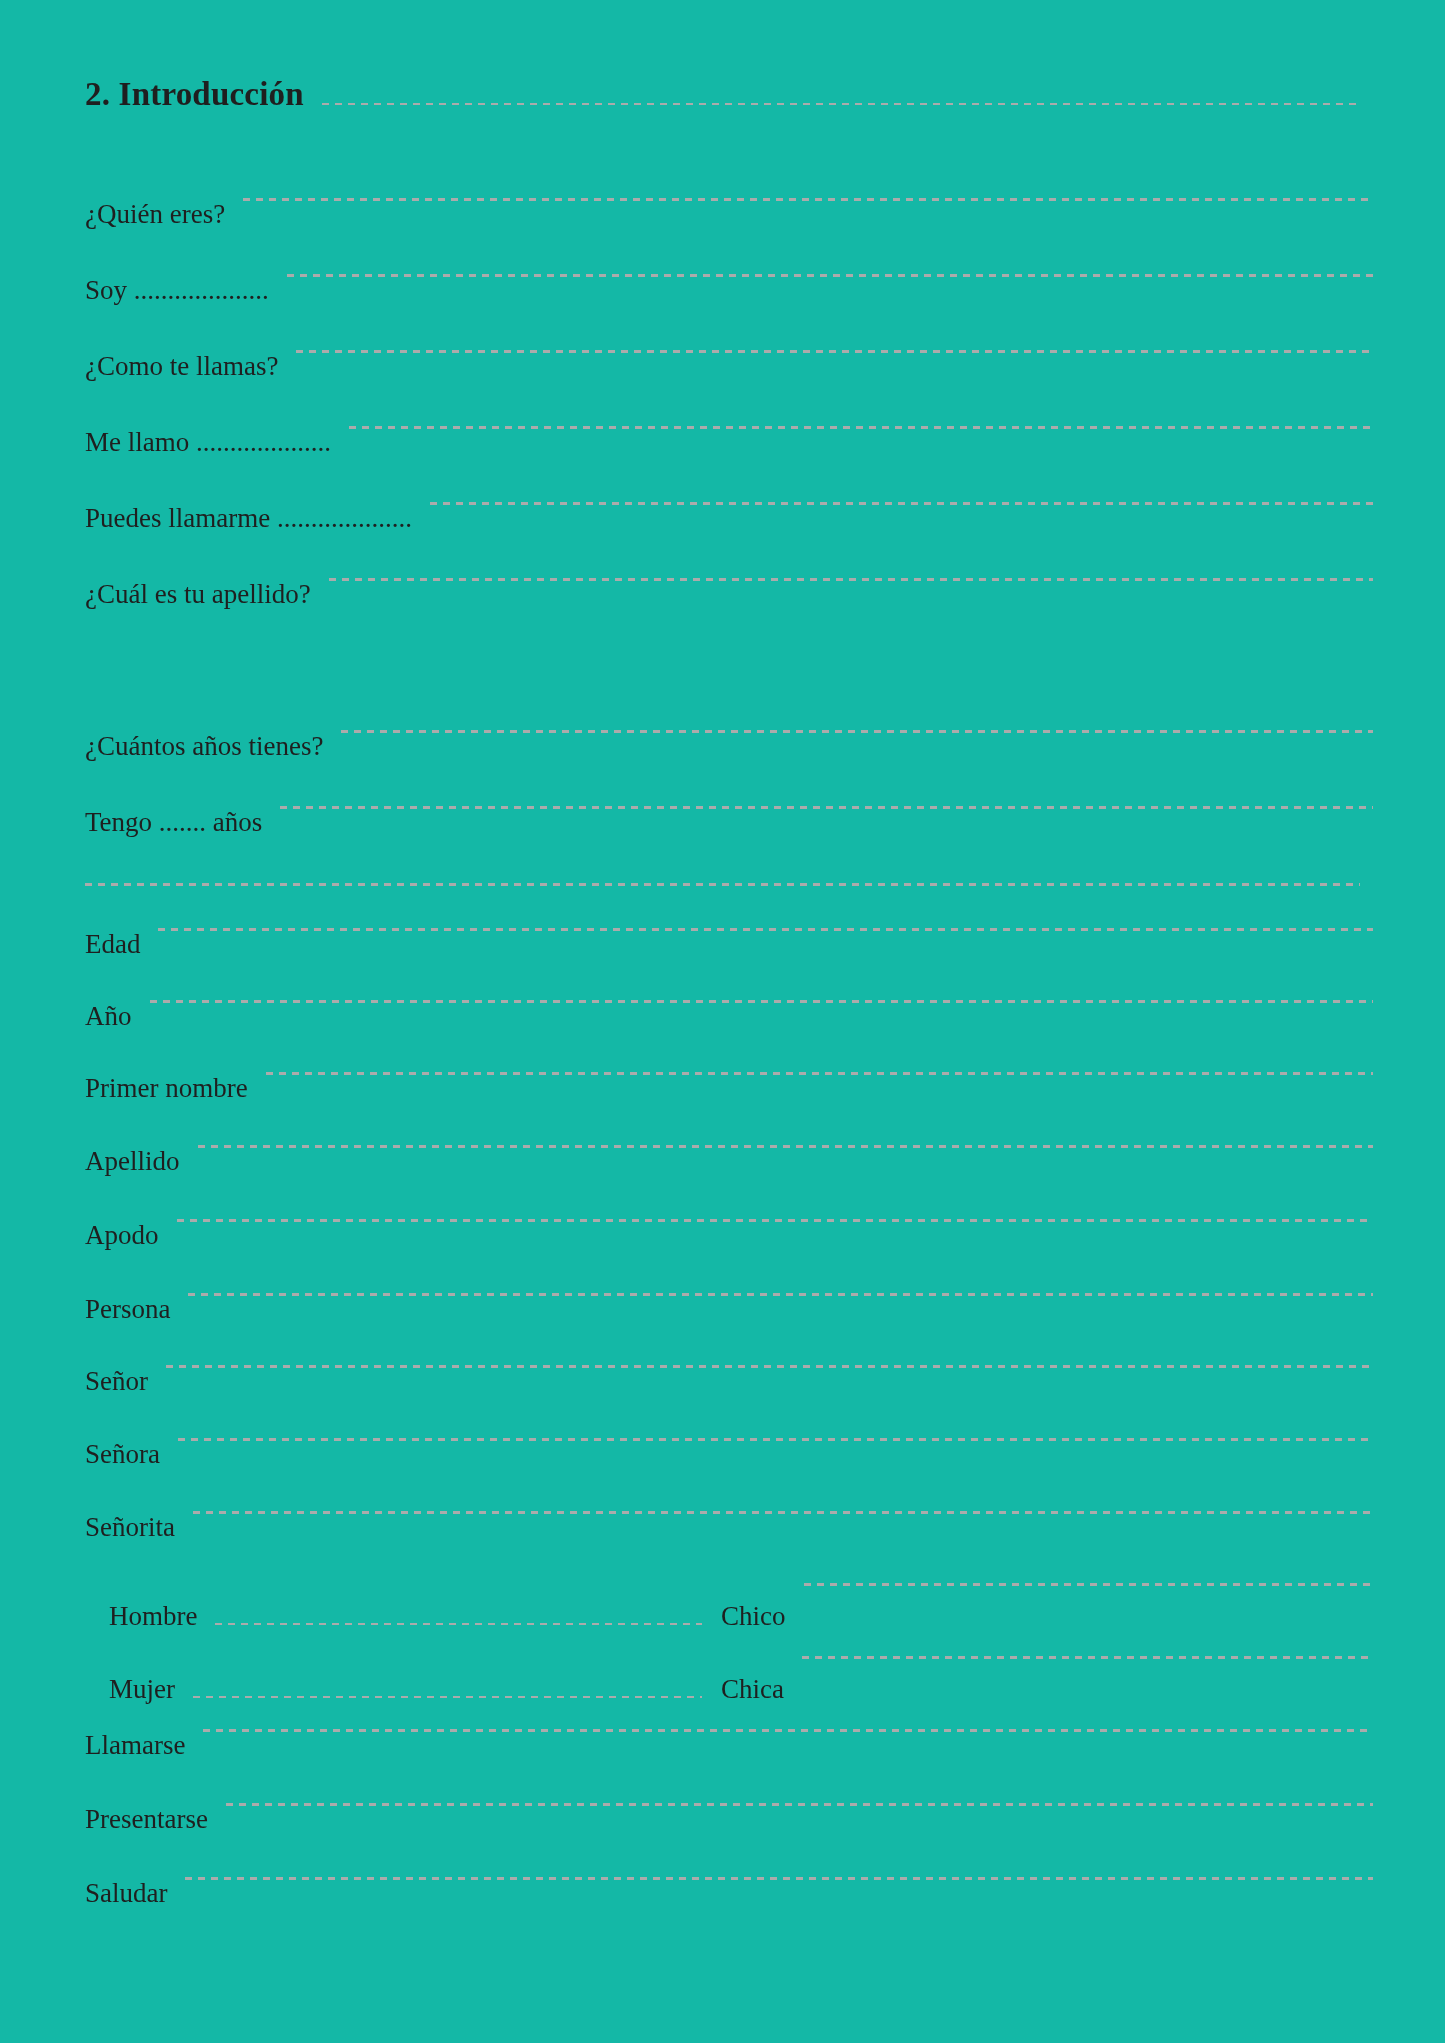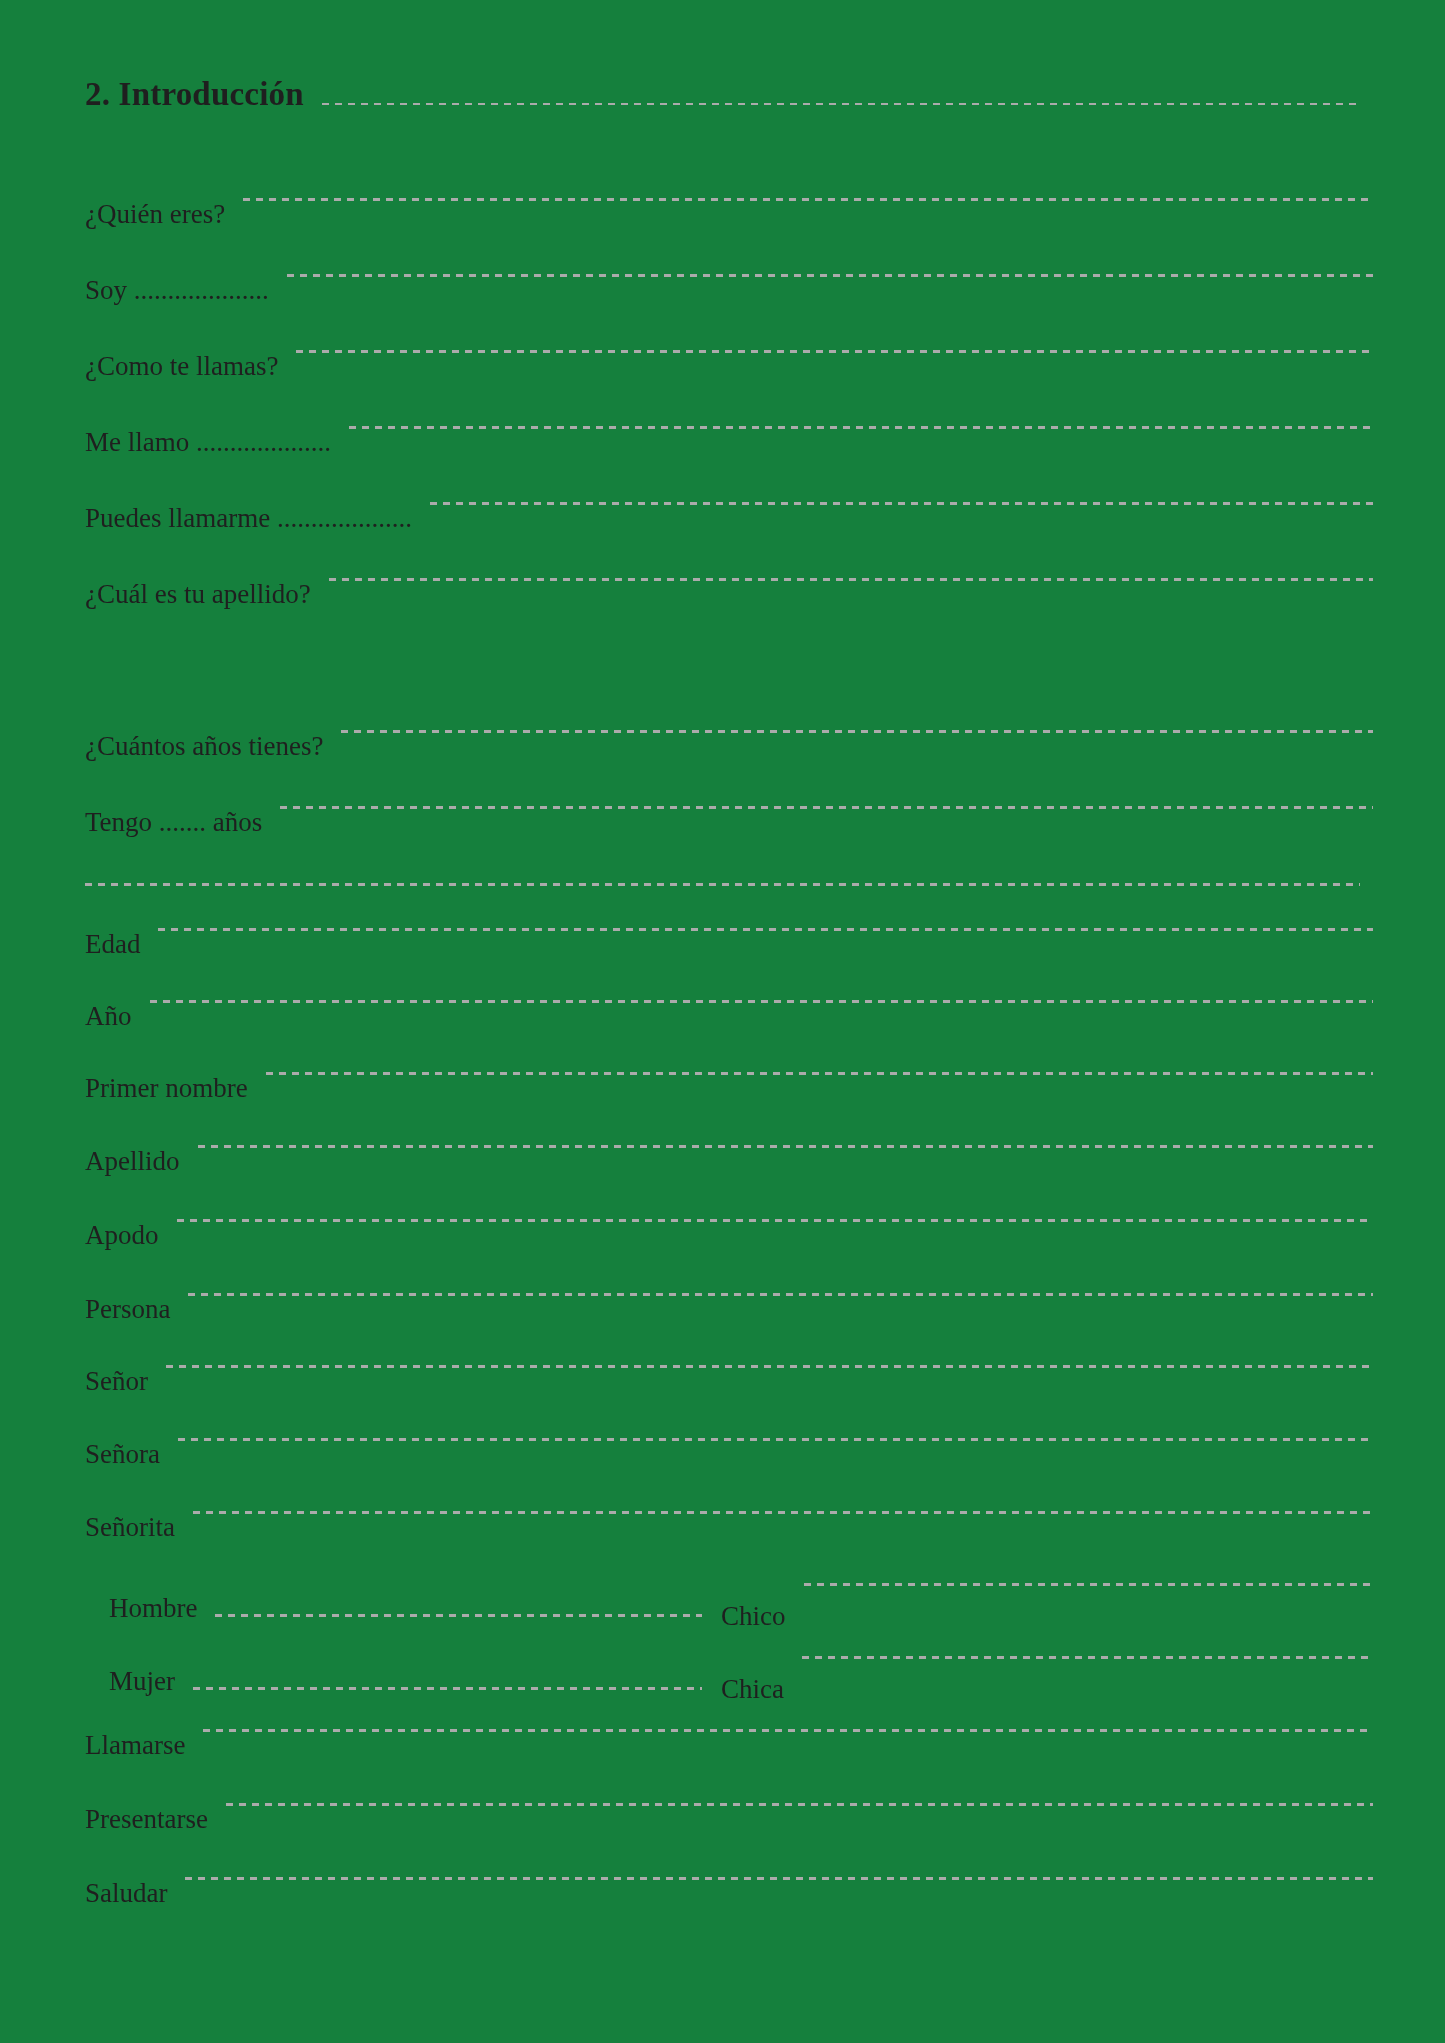--- a/index.html
+++ b/index.html
@@ -1,30 +1,30 @@
 <!DOCTYPE html>
 <html><head>
 <meta charset="utf-8">
 <style>
   html, body { margin: 0; padding: 0; background: #ffffff; }
   .page {
     position: relative;
     width: 1445px;
     height: 2043px;
-    background: #15803d;
+    background: #14b8a6;
     font-family: "Liberation Serif", serif;
     color: #1f1f1f;
     overflow: hidden;
   }
   .row {
     position: absolute;
     left: 85px;
     right: 72px;
     display: flex;
-    align-items: center;
+    align-items: flex-end;
     font-size: 27px;
     line-height: 1.2;
     white-space: nowrap;
   }
   .title-row {
     position: absolute;
     left: 85px;
     right: 85px;
     top: 76px;
     display: flex;

